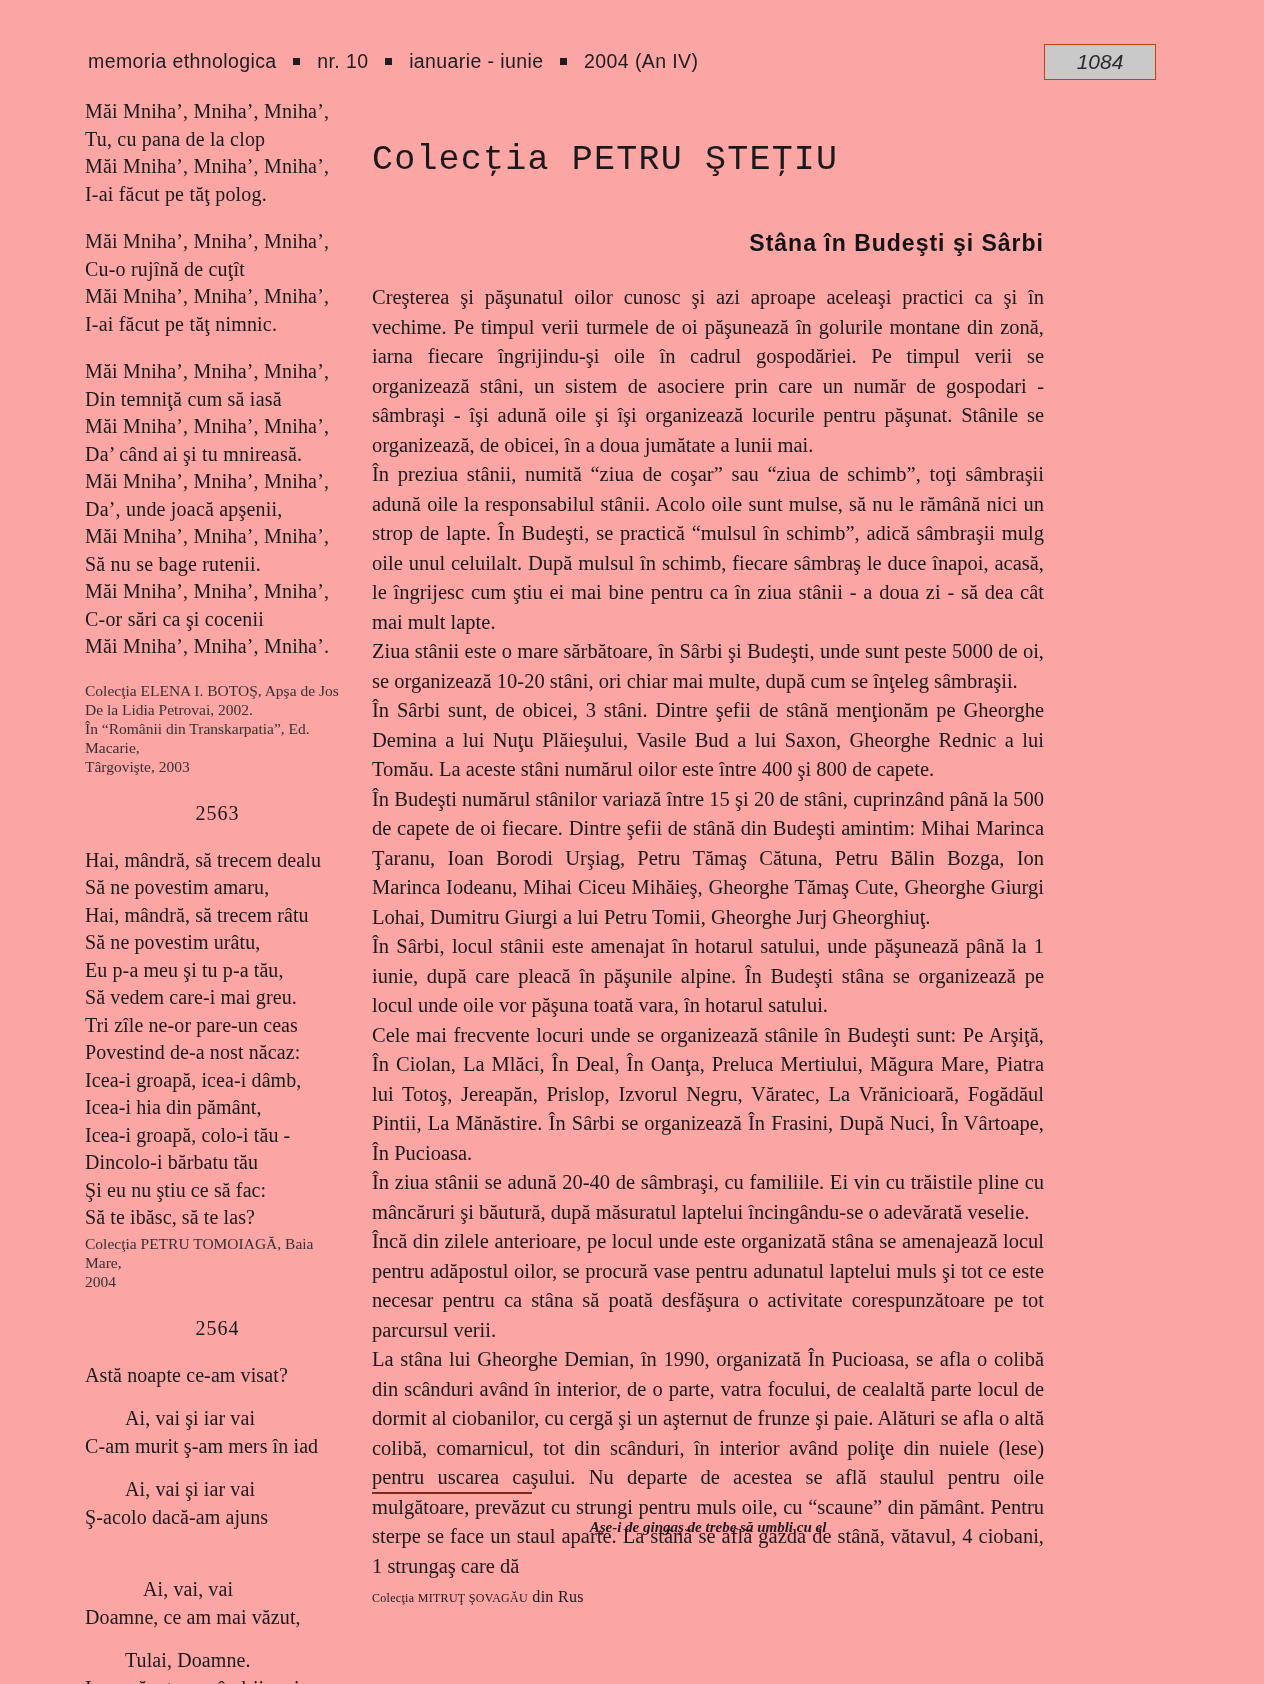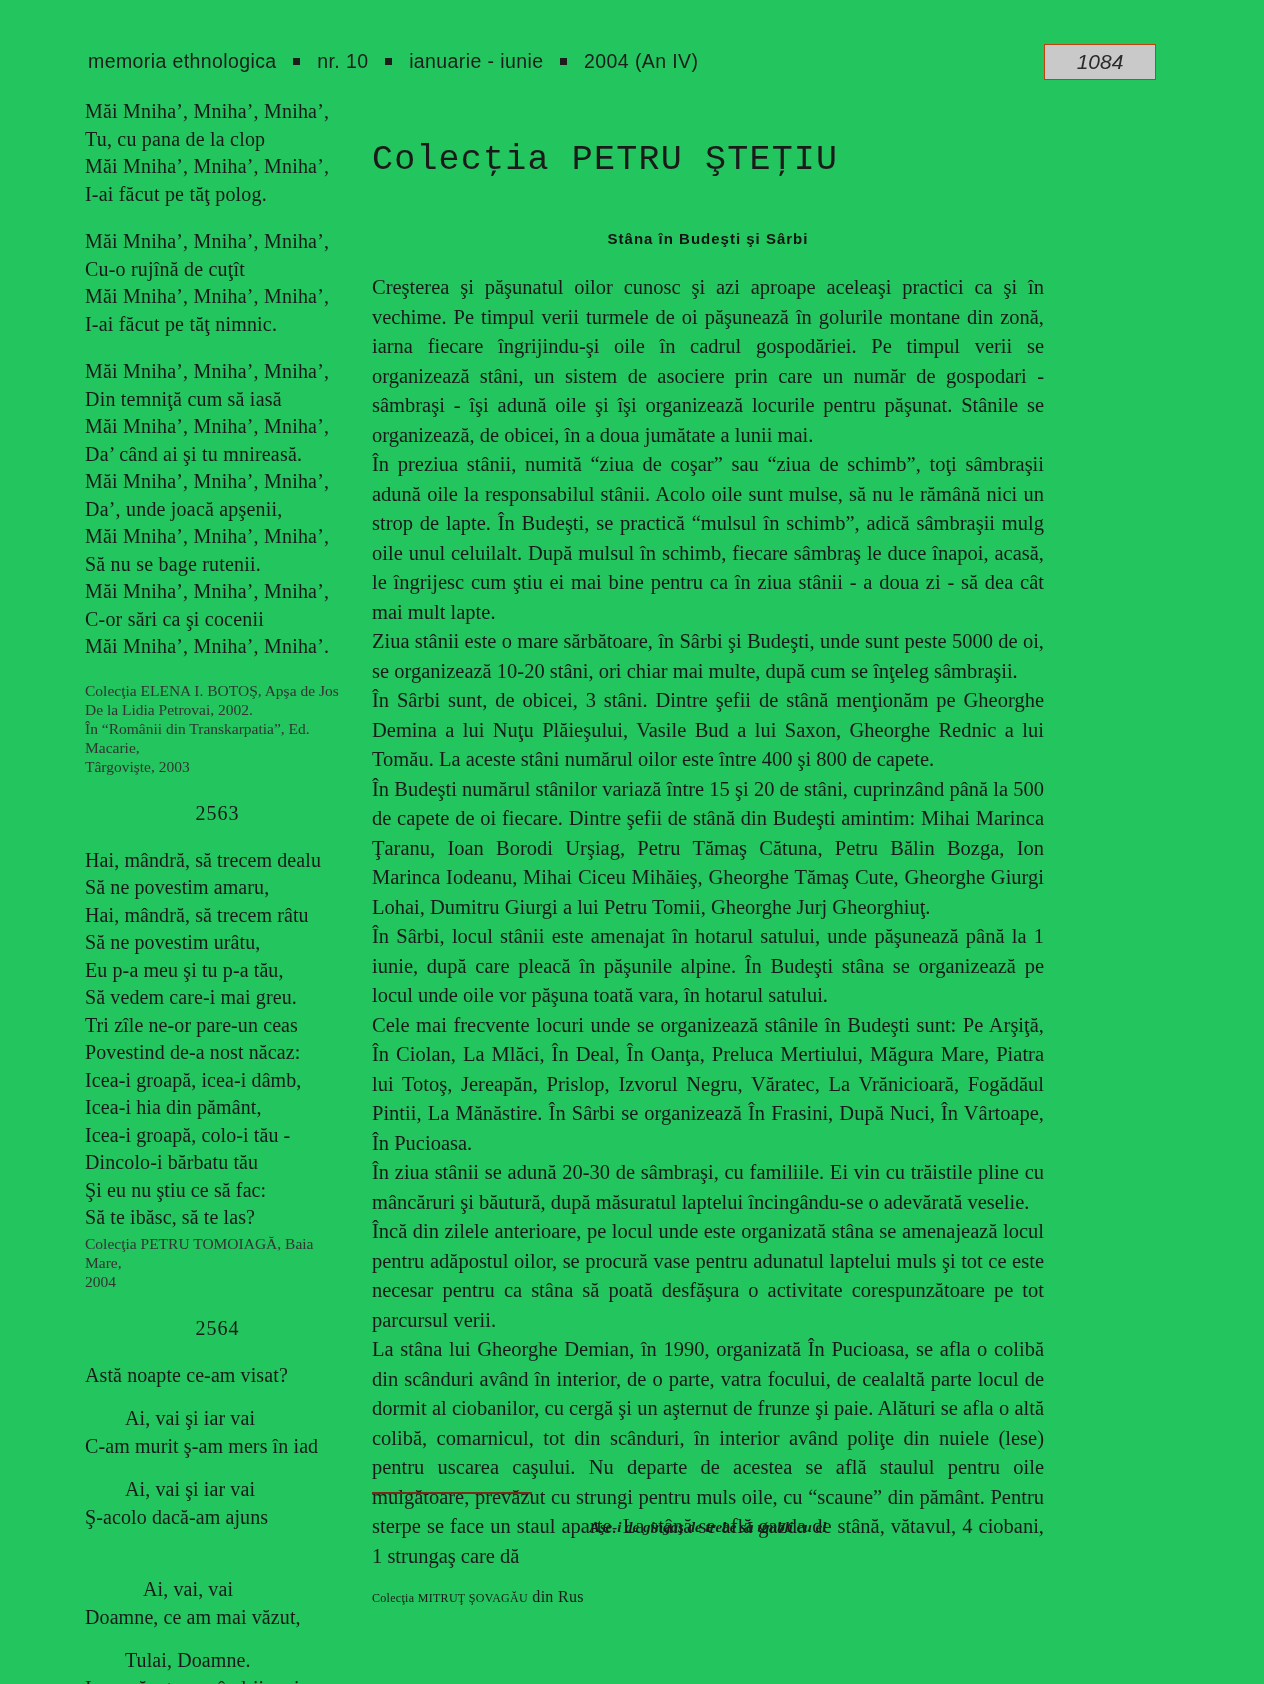--- a/index.html
+++ b/index.html
@@ -13,21 +13,21 @@
     position: relative;
     font-family: "Liberation Serif", serif;
     color: #1a1a1a;
     overflow: hidden;
   }
   .page {
     position: absolute;
     left: 0; top: 0;
     width: 1264px;
     height: 1684px;
-    background: #22c55e;
+    background: #fca5a5;
   }
 
   
   .header {
     position: absolute;
     left: 88px;
     top: 50px;
     width: 1080px;
     height: 40px;
   }
@@ -119,23 +119,23 @@
   .collection-title {
     font-family: Liberation Mono, monospace;
     font-size: 35px;
     letter-spacing: 1.2px;
     margin-bottom: 50px;
     color: #1a1a1a;
   }
   .article-title {
     font-family: "Liberation Sans", sans-serif;
     font-weight: bold;
-    font-size: 15px;
+    font-size: 23px;
     letter-spacing: 1px;
-    text-align: center;
+    text-align: right;
     margin-bottom: 26px;
     color: #141414;
   }
   .body-text p {
     font-size: 20.5px;
     line-height: 29.5px;
     text-align: justify;
     margin: 0;
     text-indent: 0;
   }
@@ -276,21 +276,21 @@
     <div class="collection-title">Colecţia  PETRU  ŞTEŢIU</div>
     <div class="article-title">Stâna  în  Budeşti  şi  Sârbi</div>
     <div class="body-text">
       <p>Creşterea şi păşunatul oilor cunosc şi azi aproape aceleaşi practici ca şi în vechime. Pe timpul verii turmele de oi păşunează în golurile montane din zonă, iarna fiecare îngrijindu-şi oile în cadrul gospodăriei. Pe timpul verii se organizează stâni, un sistem de asociere prin care un număr de gospodari - sâmbraşi - îşi adună oile şi îşi organizează locurile pentru păşunat. Stânile se organizează, de obicei, în a doua jumătate a lunii mai.</p>
       <p>În preziua stânii, numită “ziua de coşar” sau “ziua de schimb”, toţi sâmbraşii adună oile la responsabilul stânii. Acolo oile sunt mulse, să nu le rămână nici un strop de lapte. În Budeşti, se practică “mulsul în schimb”, adică sâmbraşii mulg oile unul celuilalt. După mulsul în schimb, fiecare sâmbraş le duce înapoi, acasă, le îngrijesc cum ştiu ei mai bine pentru ca în ziua stânii - a doua zi - să dea cât mai mult lapte.</p>
       <p>Ziua stânii este o mare sărbătoare, în Sârbi şi Budeşti, unde sunt peste 5000 de oi, se organizează 10-20 stâni, ori chiar mai multe, după cum se înţeleg sâmbraşii.</p>
       <p>În Sârbi sunt, de obicei, 3 stâni. Dintre şefii de stână menţionăm pe Gheorghe Demina a lui Nuţu Plăieşului, Vasile Bud a lui Saxon, Gheorghe Rednic a lui Tomău. La aceste stâni numărul oilor este între 400 şi 800 de capete.</p>
       <p>În Budeşti numărul stânilor variază între 15 şi 20 de stâni, cuprinzând până la 500 de capete de oi fiecare. Dintre şefii de stână din Budeşti amintim: Mihai Marinca Ţaranu, Ioan Borodi Urşiag, Petru Tămaş Cătuna, Petru Bălin Bozga, Ion Marinca Iodeanu, Mihai Ciceu Mihăieş, Gheorghe Tămaş Cute, Gheorghe Giurgi Lohai, Dumitru Giurgi a lui Petru Tomii, Gheorghe Jurj Gheorghiuţ.</p>
       <p>În Sârbi, locul stânii este amenajat în hotarul satului, unde păşunează până la 1 iunie, după care pleacă în păşunile alpine. În Budeşti stâna se organizează pe locul unde oile vor păşuna toată vara, în hotarul satului.</p>
       <p>Cele mai frecvente locuri unde se organizează stânile în Budeşti sunt: Pe Arşiţă, În Ciolan, La Mlăci, În Deal, În Oanţa, Preluca Mertiului, Măgura Mare, Piatra lui Totoş, Jereapăn, Prislop, Izvorul Negru, Văratec, La Vrănicioară, Fogădăul Pintii, La Mănăstire. În Sârbi se organizează În Frasini, După Nuci, În Vârtoape, În Pucioasa.</p>
-      <p>În ziua stânii se adună 20-30 de sâmbraşi, cu familiile. Ei vin cu trăistile pline cu mâncăruri şi băutură, după măsuratul laptelui încingându-se o adevărată veselie.</p>
+      <p>În ziua stânii se adună 20-40 de sâmbraşi, cu familiile. Ei vin cu trăistile pline cu mâncăruri şi băutură, după măsuratul laptelui încingându-se o adevărată veselie.</p>
       <p>Încă din zilele anterioare, pe locul unde este organizată stâna se amenajează locul pentru adăpostul oilor, se procură vase pentru adunatul laptelui muls şi tot ce este necesar pentru ca stâna să poată desfăşura o activitate corespunzătoare pe tot parcursul verii.</p>
       <p>La stâna lui Gheorghe Demian, în 1990, organizată În Pucioasa, se afla o colibă din scânduri având în interior, de o parte, vatra focului, de cealaltă parte locul de dormit al ciobanilor, cu cergă şi un aşternut de frunze şi paie. Alături se afla o altă colibă, comarnicul, tot din scânduri, în interior având poliţe din nuiele (lese) pentru uscarea caşului. Nu departe de acestea se află staulul pentru oile mulgătoare, prevăzut cu strungi pentru muls oile, cu “scaune” din pământ. Pentru sterpe se face un staul aparte. La stână se află gazda de stână, vătavul, 4 ciobani, 1 strungaş care dă</p>
     </div>
   </div>
 
   <div class="rule"></div>
 
   <div class="saying">
     <div>Aşe-i de gingaş de trebe să umbli cu el</div>
   </div>

